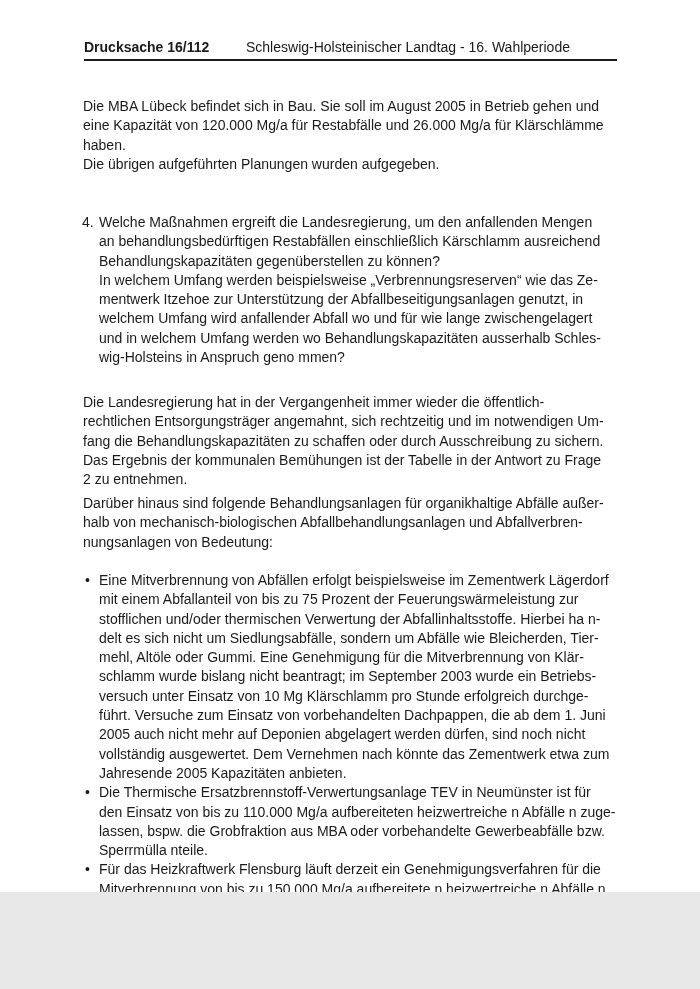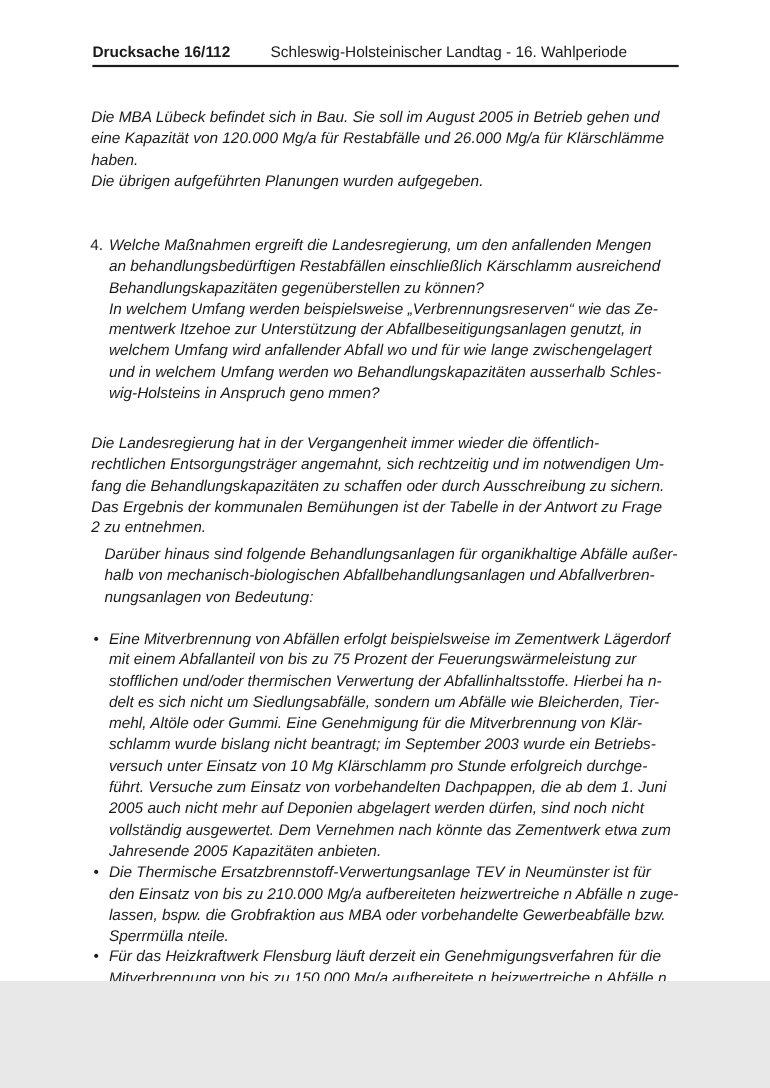--- a/index.html
+++ b/index.html
@@ -14,21 +14,20 @@
     margin: 0 auto;
     background: #ffffff;
     font-family: "Liberation Sans", "DejaVu Sans", sans-serif;
     font-size: 14px;
     line-height: 19.3px;
     color: #1a1a1a;
     overflow: hidden;
   }
   .txt {
     white-space: pre; 
-    font-style: italic;
   }
   .header-row {
     position: absolute;
     top: 38px;
     left: 84px;
     width: 540px;
   }
   .doc-num {
     display: inline-block;
     width: 162px;
@@ -51,21 +50,21 @@
     top: 213px;
     left: 82px;
     padding-left: 17px;
   }
   .q-num {
     position: absolute;
     left: 0;
     top: 0;
   }
   .para-landesregierung { position: absolute; top: 381px; left: 83px; margin-top: 12px; }
-  .para-darueber { position: absolute; top: 494px; left: 95px; }
+  .para-darueber { position: absolute; top: 494px; left: 83px; }
   .bullet-list { position: absolute; top: 571px; left: 83px; }
   .bullet-item {
     position: relative;
     padding-left: 16px;
   }
   .bullet-marker {
     position: absolute;
     left: 2px;
     top: 0;
   }
@@ -126,21 +125,21 @@
 schlamm wurde bislang nicht beantragt; im September 2003 wurde ein Betriebs-
 versuch unter Einsatz von 10 Mg Klärschlamm pro Stunde erfolgreich durchge-
 führt. Versuche zum Einsatz von vorbehandelten Dachpappen, die ab dem 1. Juni
 2005 auch nicht mehr auf Deponien abgelagert werden dürfen, sind noch nicht
 vollständig ausgewertet. Dem Vernehmen nach könnte das Zementwerk etwa zum
 Jahresende 2005 Kapazitäten anbieten.</div>
     </div>
     <div class="bullet-item">
       <span class="bullet-marker">•</span>
       <div class="txt">Die Thermische Ersatzbrennstoff-Verwertungsanlage TEV in Neumünster ist für
-den Einsatz von bis zu 210.000 Mg/a aufbereiteten heizwertreiche n Abfälle n zuge-
+den Einsatz von bis zu 110.000 Mg/a aufbereiteten heizwertreiche n Abfälle n zuge-
 lassen, bspw. die Grobfraktion aus MBA oder vorbehandelte Gewerbeabfälle bzw.
 Sperrmülla nteile.</div>
     </div>
     <div class="bullet-item">
       <span class="bullet-marker">•</span>
       <div class="txt">Für das Heizkraftwerk Flensburg läuft derzeit ein Genehmigungsverfahren für die
 Mitverbrennung von bis zu 150.000 Mg/a aufbereitete n heizwertreiche n Abfälle n,
 bis zu 17.000 Mg/a Klärschlamm und bis zu 15.000 Mg/a Altholz. Die Genehmi-</div>
     </div>
   </div>

